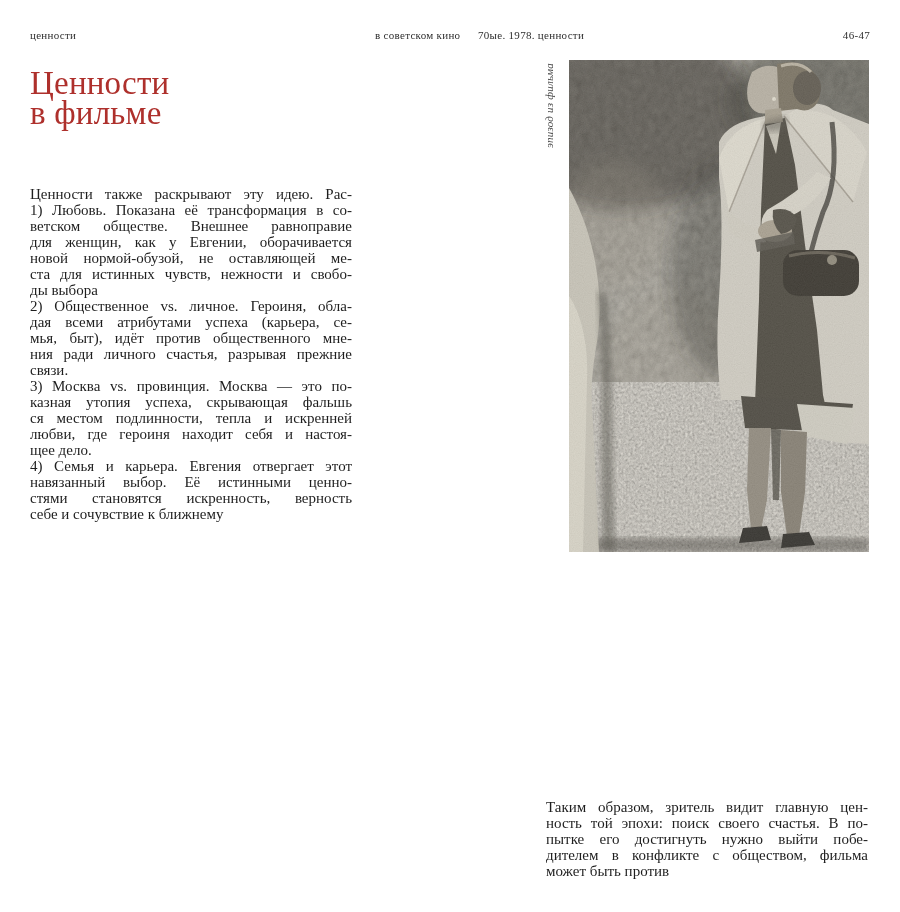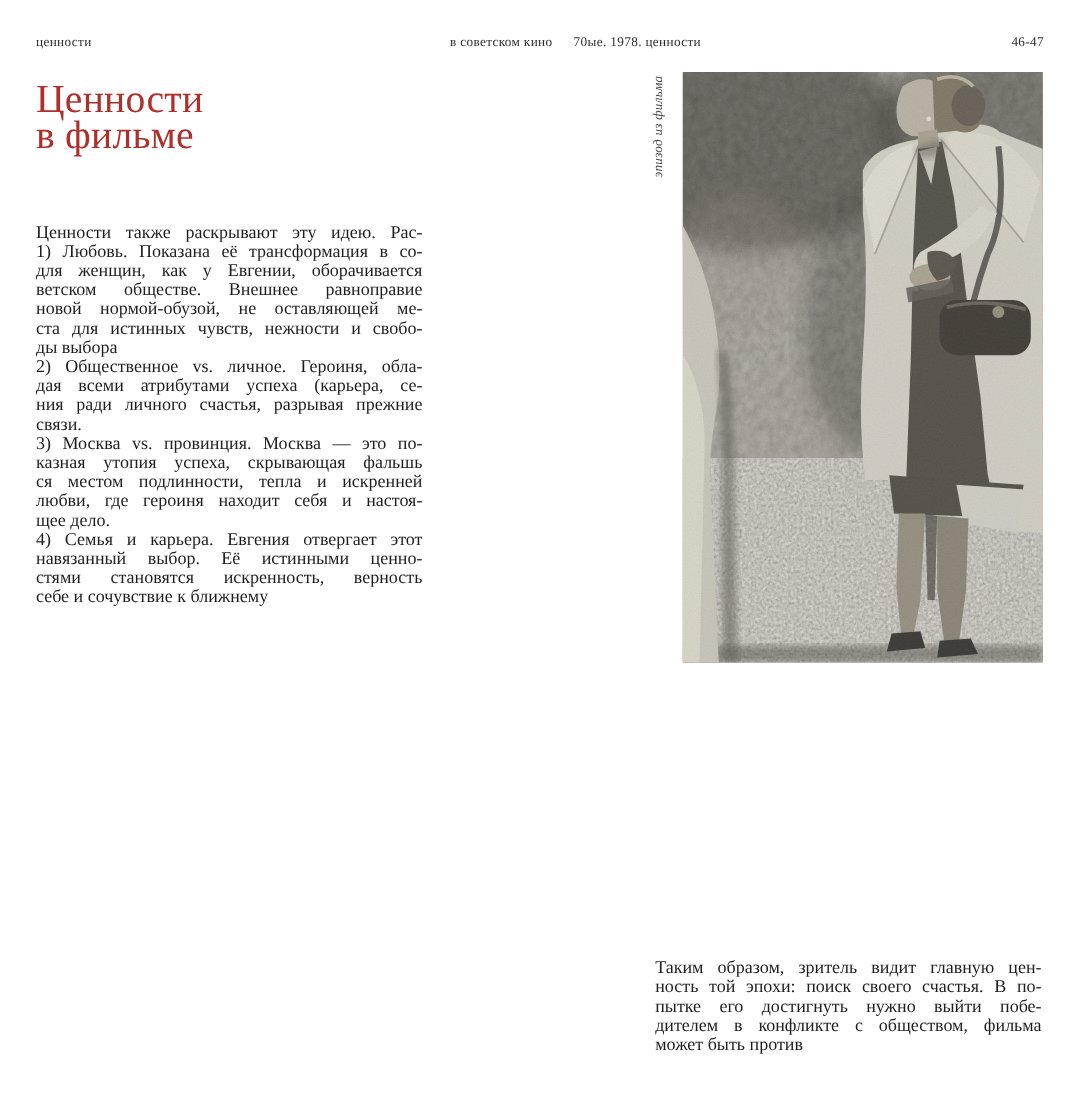--- a/index.html
+++ b/index.html
@@ -46,27 +46,28 @@
   <div class="hd hd-r">46-47</div>
 
   <h1 class="title">
     <div>Ценности</div>
     <div>в фильме</div>
   </h1>
 
   <div class="col col-left">
       <div class="tl">Ценности также раскрывают эту идею. Рас-</div>
       <div class="tl">1) Любовь. Показана её трансформация в со-</div>
+      <div class="tl">ветском обществе. Внешнее равноправие</div>
       <div class="tl">для женщин, как у Евгении, оборачивается</div>
-      <div class="tl">ветском обществе. Внешнее равноправие</div>
       <div class="tl">новой нормой-обузой, не оставляющей ме-</div>
       <div class="tl">ста для истинных чувств, нежности и свобо-</div>
       <div class="tl nj">ды выбора</div>
       <div class="tl">2) Общественное vs. личное. Героиня, обла-</div>
       <div class="tl">дая всеми атрибутами успеха (карьера, се-</div>
+      <div class="tl">мья, быт), идёт против общественного мне-</div>
       <div class="tl">ния ради личного счастья, разрывая прежние</div>
       <div class="tl nj">связи.</div>
       <div class="tl">3) Москва vs. провинция. Москва — это по-</div>
       <div class="tl">казная утопия успеха, скрывающая фальшь</div>
       <div class="tl">ся местом подлинности, тепла и искренней</div>
       <div class="tl">любви, где героиня находит себя и настоя-</div>
       <div class="tl nj">щее дело.</div>
       <div class="tl">4) Семья и карьера. Евгения отвергает этот</div>
       <div class="tl">навязанный выбор. Её истинными ценно-</div>
       <div class="tl">стями становятся искренность, верность</div>

